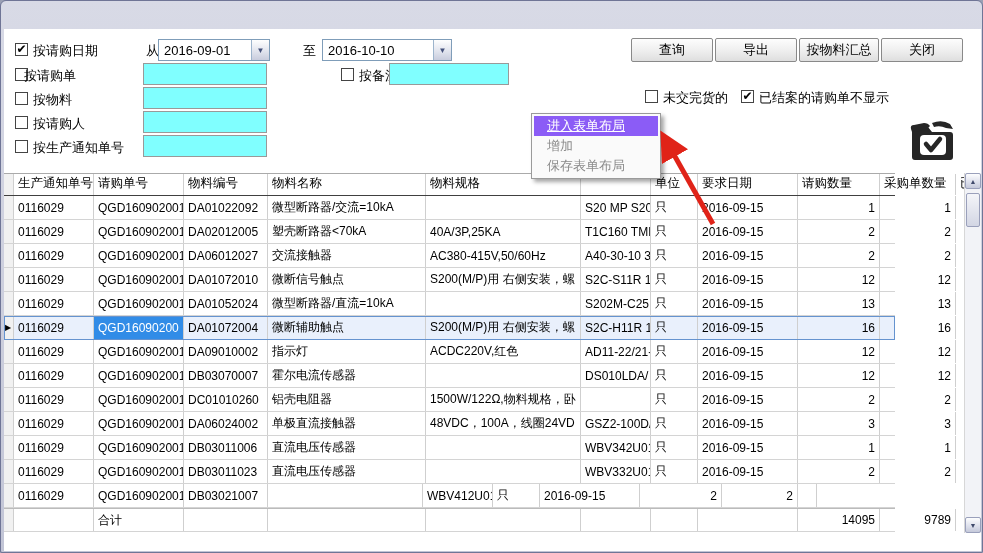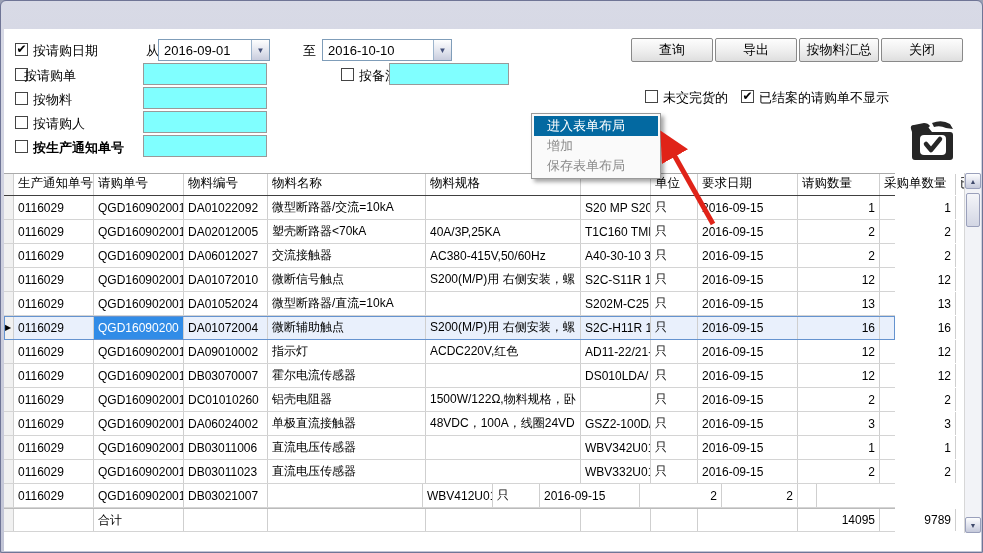--- a/index.html
+++ b/index.html
@@ -51,21 +51,21 @@
   
   .vscroll{position:absolute;right:0;top:144px;width:16px;height:360px;background:#f2f3f7;border-left:1px solid #d7d7d7;}
   .sbtn{width:16px;height:16px;background:linear-gradient(#fdfdfe,#dcdfeb 60%,#c5c9da);border:1px solid #9aa0bb;
     box-sizing:border-box;display:flex;align-items:center;justify-content:center;font-size:7px;color:#404a6b;border-radius:2px;}
   .thumb{background:linear-gradient(#f4f5f9,#d3d6e4);border:1px solid #9aa0bb;border-radius:2px;box-sizing:border-box;}
   .vthumb{position:absolute;left:1px;top:20px;width:14px;height:34px;}
   
   .ctxmenu{position:absolute;left:527px;top:84px;width:130px;background:#fafafa;border:1px solid #9a9a9a;
     box-shadow:3px 3px 4px rgba(0,0,0,.35);padding:2px;box-sizing:border-box;z-index:20;}
   .mi{height:20px;display:flex;align-items:center;padding-left:13px;font-size:13px;color:#8b8b8b;white-space:nowrap;}
-  .mi.hl{background:#0369a1;color:#fff;}
+  .mi.hl{background:#8b5cf6;color:#fff;text-decoration:underline;}
   
   .overlay{position:absolute;left:0;top:0;width:983px;height:553px;pointer-events:none;z-index:30;}
   .foldericon{position:absolute;left:902px;top:86px;width:52px;height:50px;}
 </style>
 </head>
 <body>
 
 <div class="window">
 
 
@@ -102,21 +102,21 @@
     <span class="cb" style="left:641px;top:61px;"></span>
     <span class="flt-label" style="left:659px;top:60px;">未交完货的</span>
     <span class="cb" style="left:737px;top:61px;">✔</span>
     <span class="flt-label" style="left:755px;top:60px;">已结案的请购单不显示</span>
 
     <span class="cb" style="left:11px;top:87px;"></span>
     <span class="flt-label" style="left:29px;top:86px;">按请购人</span>
     <input class="cyan-input" style="left: 139px; top: 82px; width: 124px;">
 
     <span class="cb" style="left:11px;top:111px;"></span>
-    <span class="flt-label" style="left:29px;top:110px;font-weight:bold;">按生产通知单号</span>
+    <span class="flt-label" style="left:29px;top:110px;">按生产通知单号</span>
     <input class="cyan-input" style="left: 139px; top: 106px; width: 124px;">
 
     <svg class="foldericon" viewBox="0 0 52 50">
       <path d="M6 16 L6 42 Q6 45 9 45 L44 45 Q47 45 47 42 L47 20 Q47 17 44 17 L26 17 L22 12 Q21 10 18 10 L10 10 Q6 10 6 14 Z" fill="#262626"></path>
       <path d="M8 10 Q4 10 5 14 L6 17 L20 15 L24 11 Q22 8 18 8 Z" fill="#262626"></path>
       <path d="M26 8 Q36 4 44 9 L47 14 L40 13 Q34 10 28 12 Z" fill="#262626"></path>
       <rect x="14" y="20" width="26" height="20" rx="4" fill="#ffffff"></rect>
       <path d="M20 29 L25 35 L34 24" stroke="#262626" stroke-width="4.5" fill="none" stroke-linecap="round" stroke-linejoin="round"></path>
     </svg>
 

